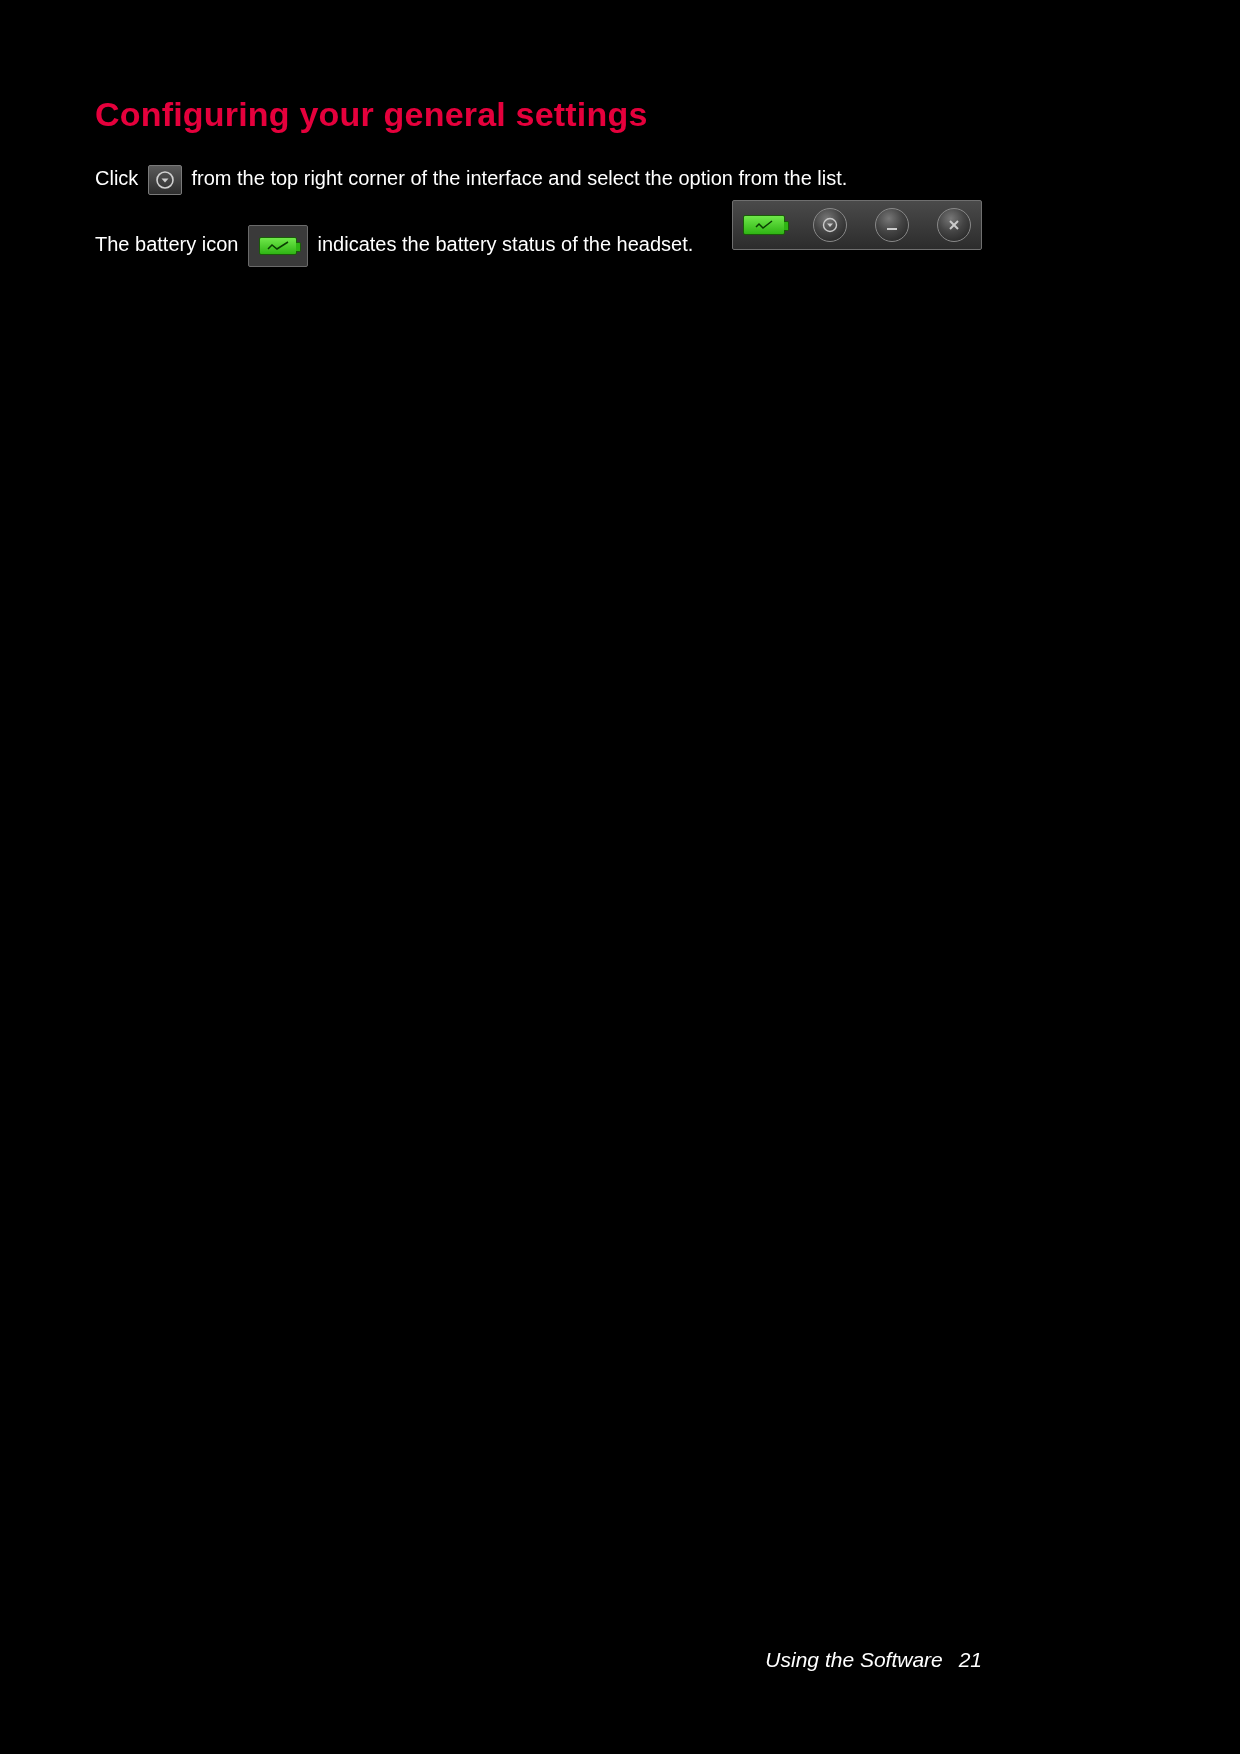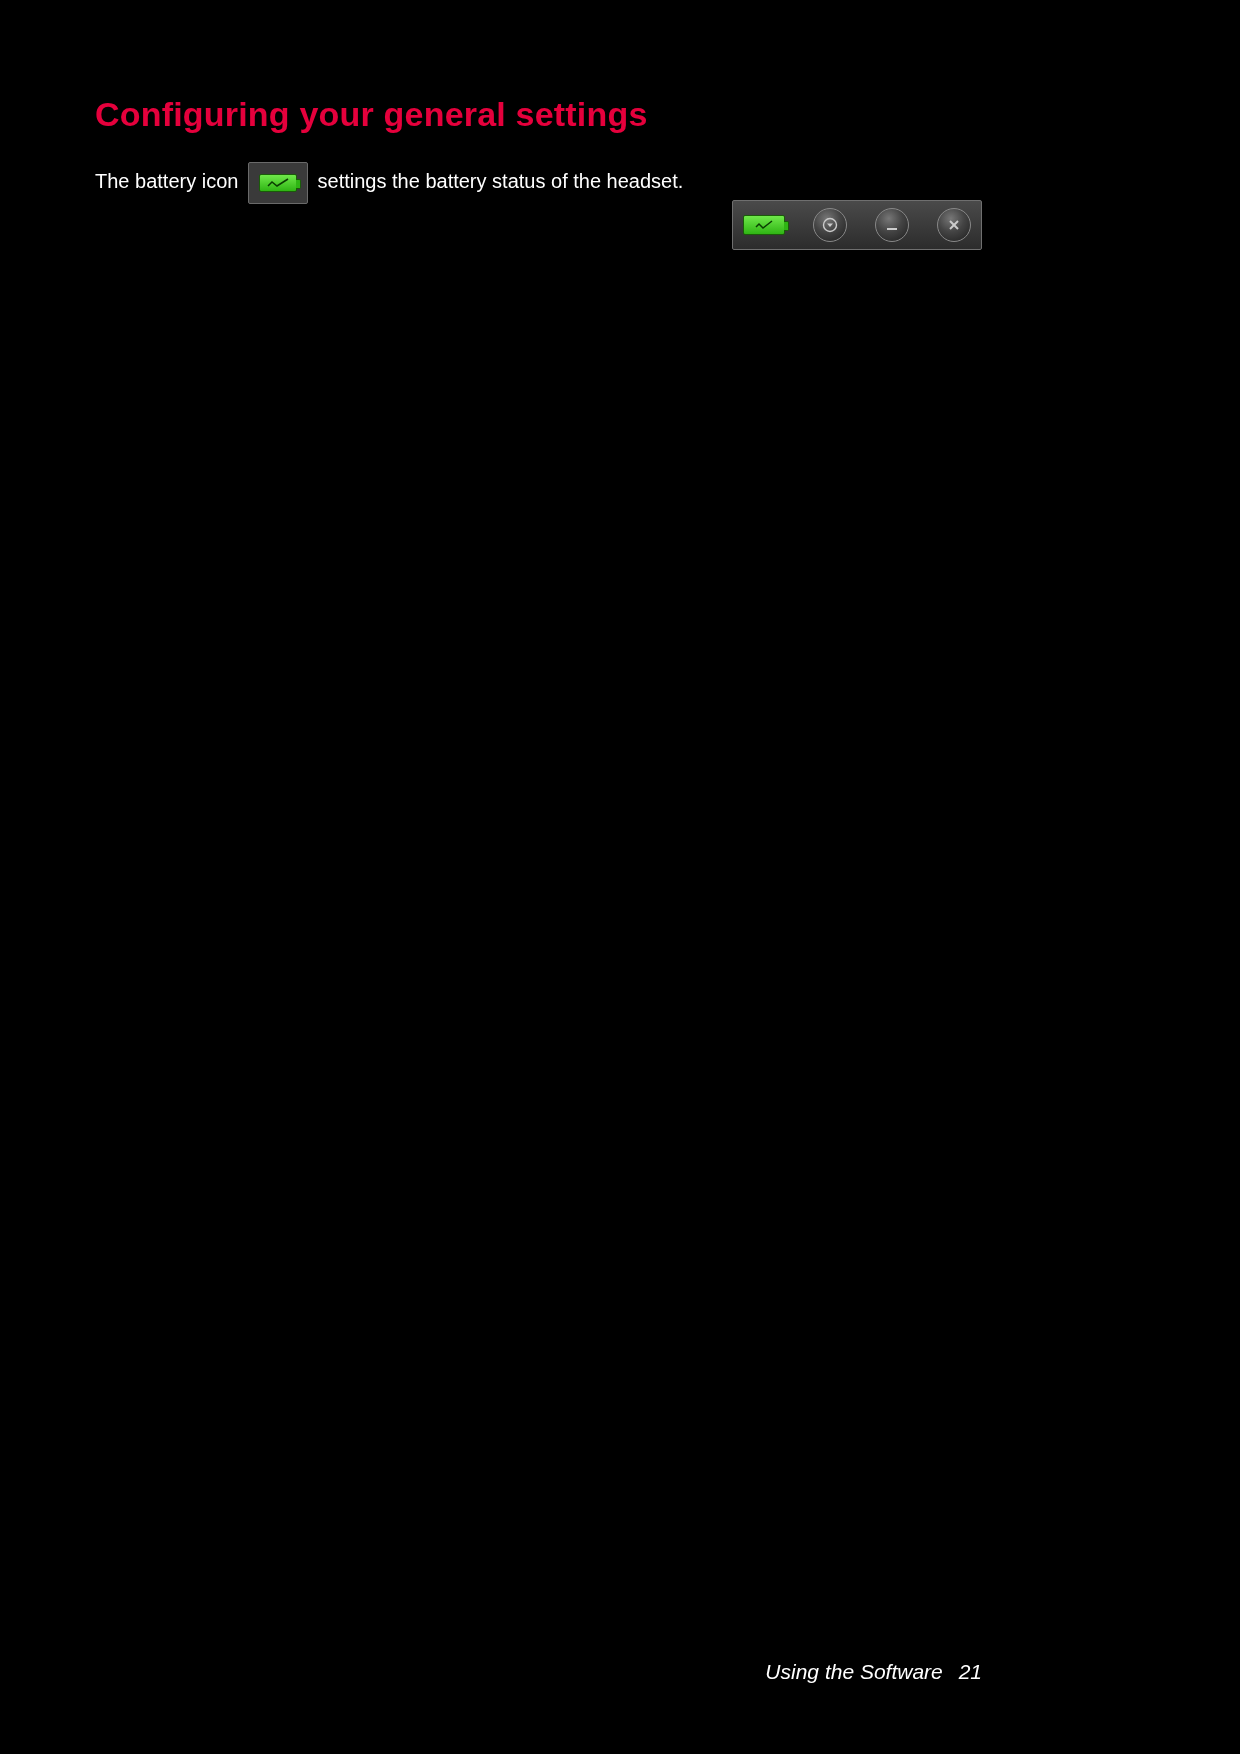--- a/index.html
+++ b/index.html
@@ -157,21 +157,21 @@
     align-items: center;
     justify-content: center;
     box-sizing: border-box;
     flex: 0 0 auto;
   }
   .circ-btn svg { display: block; }
 
   
   .footer {
     position: absolute;
-    bottom: 70px;
+    bottom: 82px;
     right: 90px;
     font-style: italic;
     font-size: 21px;
     color: #fff;
   }
   .footer .sect {
     display: inline;
   }
   .footer .pnum {
     font-style: italic;
@@ -204,33 +204,45 @@
       </svg>
     </div>
     <div class="circ-btn">
       <svg width="16" height="16" viewBox="0 0 16 16">
         <line x1="4" y1="4" x2="12" y2="12" stroke="#ccc" stroke-width="2"></line>
         <line x1="12" y1="4" x2="4" y2="12" stroke="#ccc" stroke-width="2"></line>
       </svg>
     </div>
   </div>
 
+  <div class="line2">
+    <span>Click</span>
+    <span class="inline-iconbox">
+      <span class="settings-pill">
+        <svg width="22" height="22" viewBox="0 0 22 22">
+          <circle cx="11" cy="11" r="8" fill="none" stroke="#d0d0d0" stroke-width="1.6"></circle>
+          <polygon points="7.5,9.5 14.5,9.5 11,13.5" fill="#d0d0d0"></polygon>
+        </svg>
+      </span>
+    </span>
+    <span>from the top right corner of the interface and select the option from the list.</span>
+  </div>
 
   <div class="line2">
     <span>The battery icon</span>
     <span class="inline-iconbox">
       <span class="battery-box">
         <span class="battery-shape">
           <svg width="24" height="12" viewBox="0 0 24 12">
             <polyline points="2,9 6,5 11,9 22,2" stroke="#0a3d02" stroke-width="1.5" fill="none"></polyline>
           </svg>
         </span>
       </span>
     </span>
-    <span>settings the battery status of the headset.</span>
+    <span>indicates the battery status of the headset.</span>
   </div>
 
   <div class="footer">
     <span class="sect">Using the Software</span>
     <span class="pnum">21</span>
   </div>
 
 </div>
 
 </body></html>

